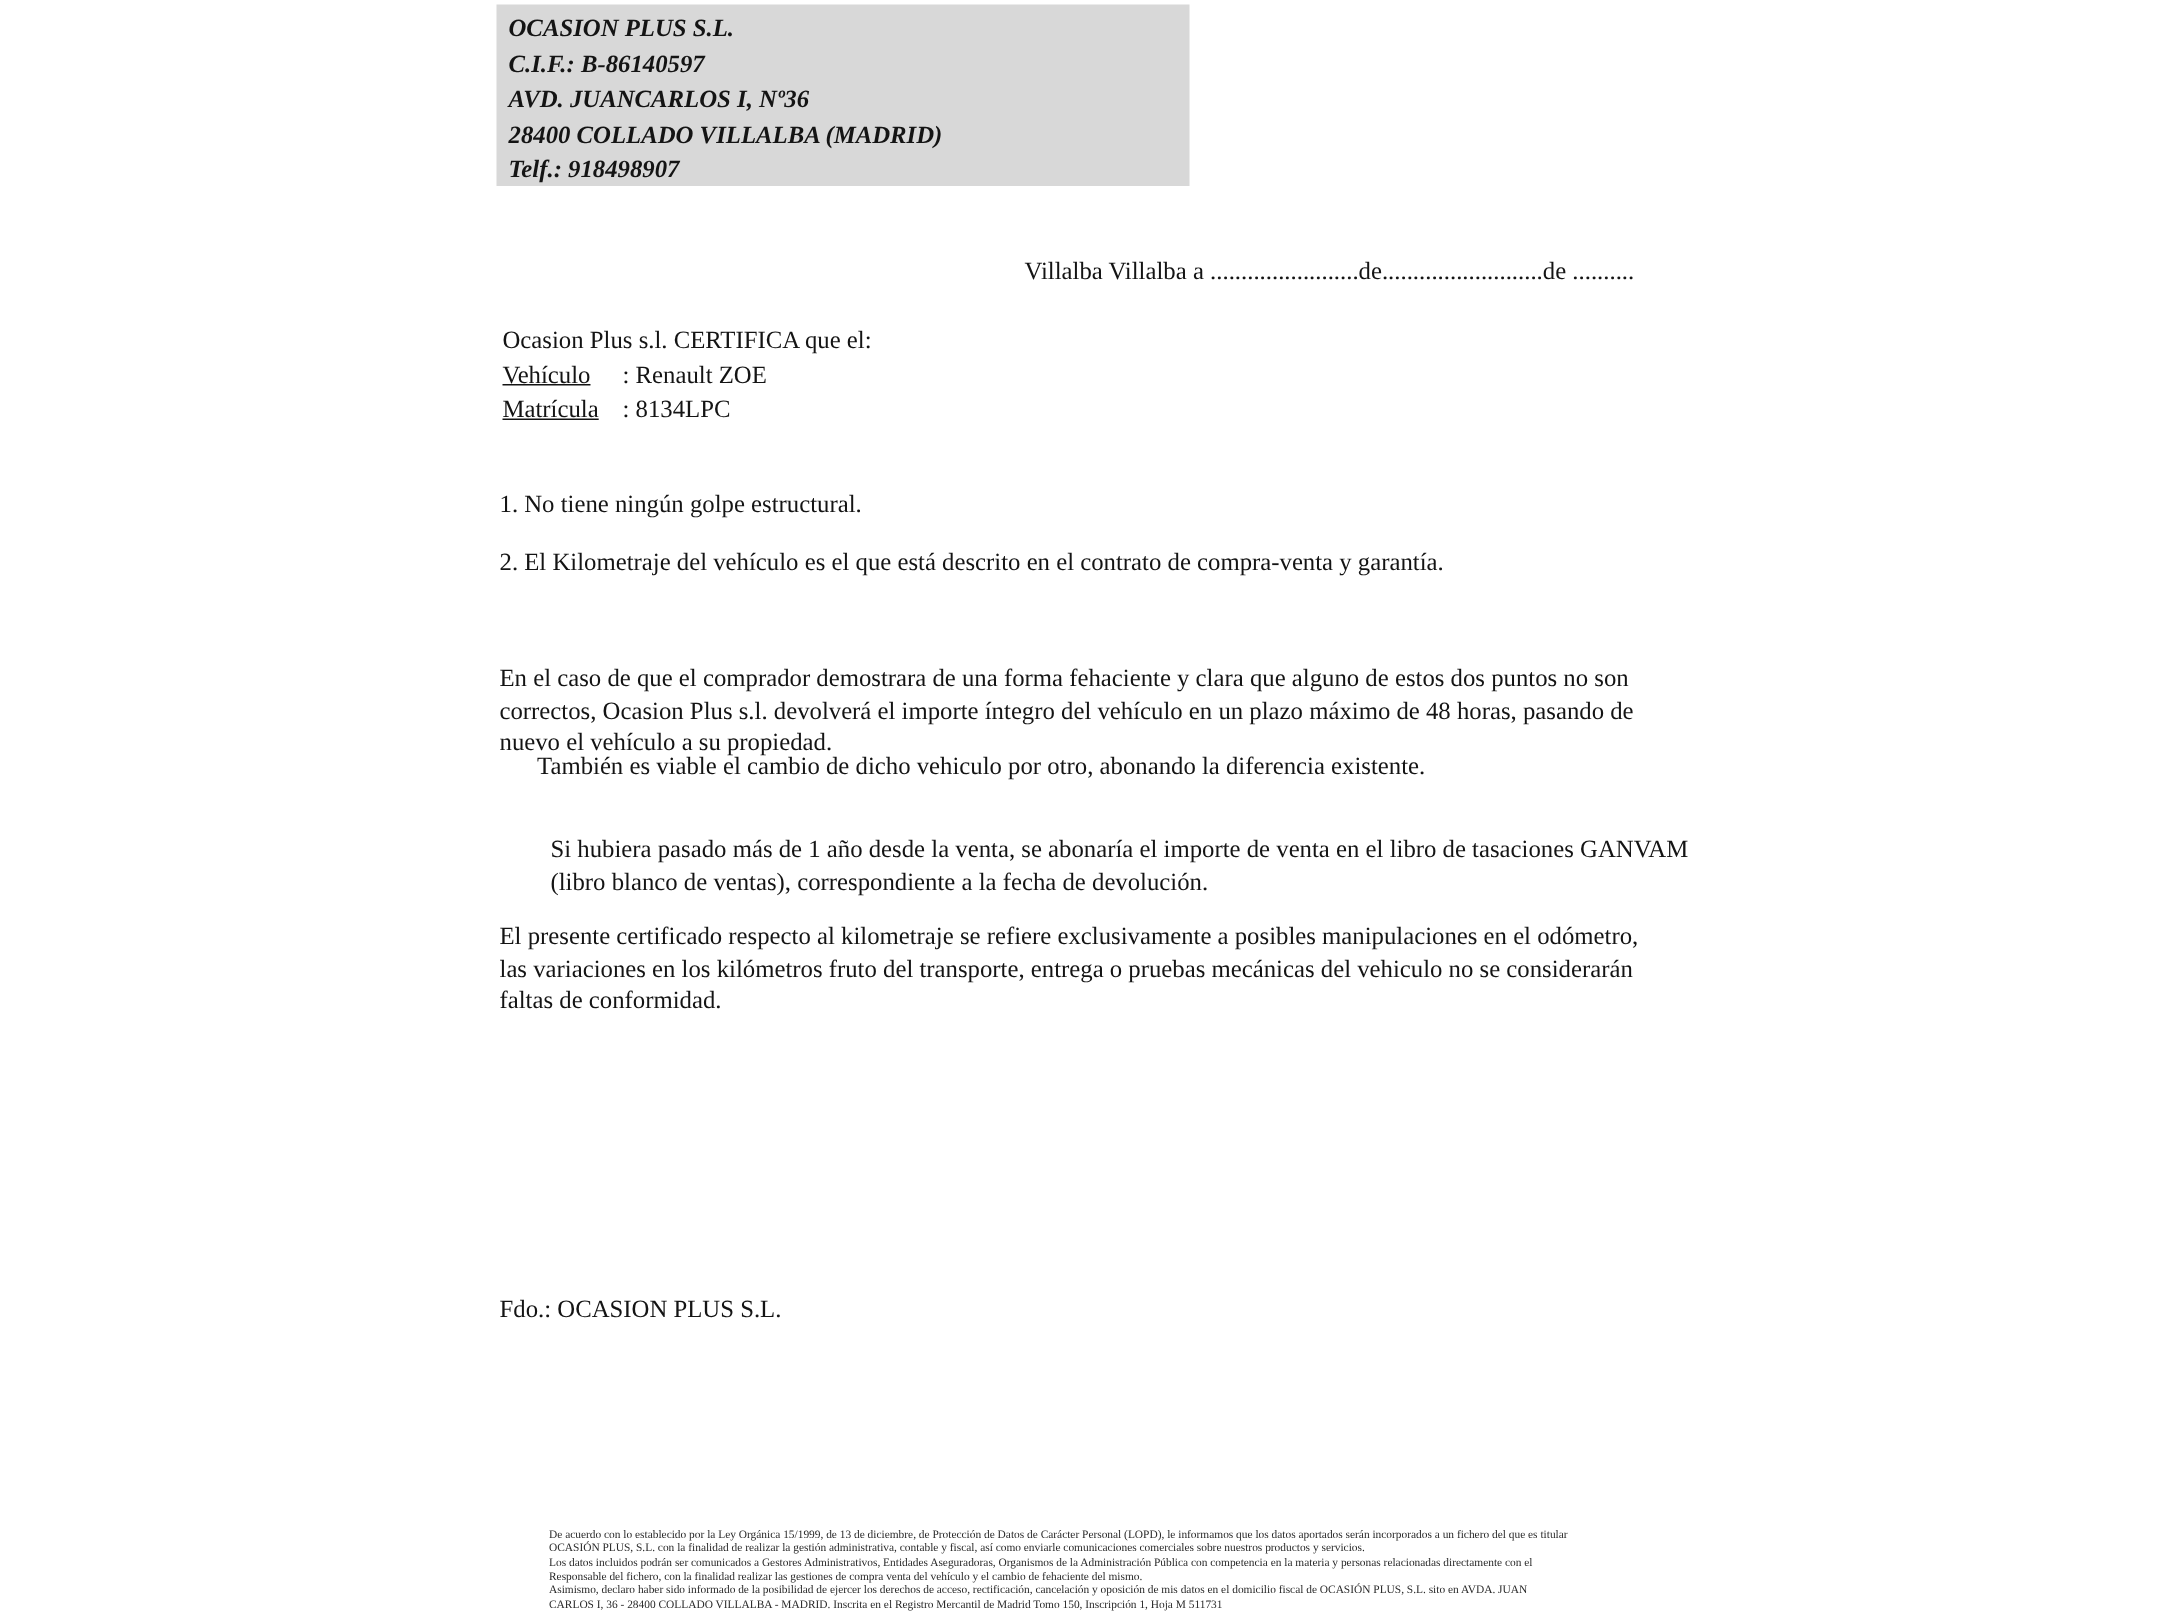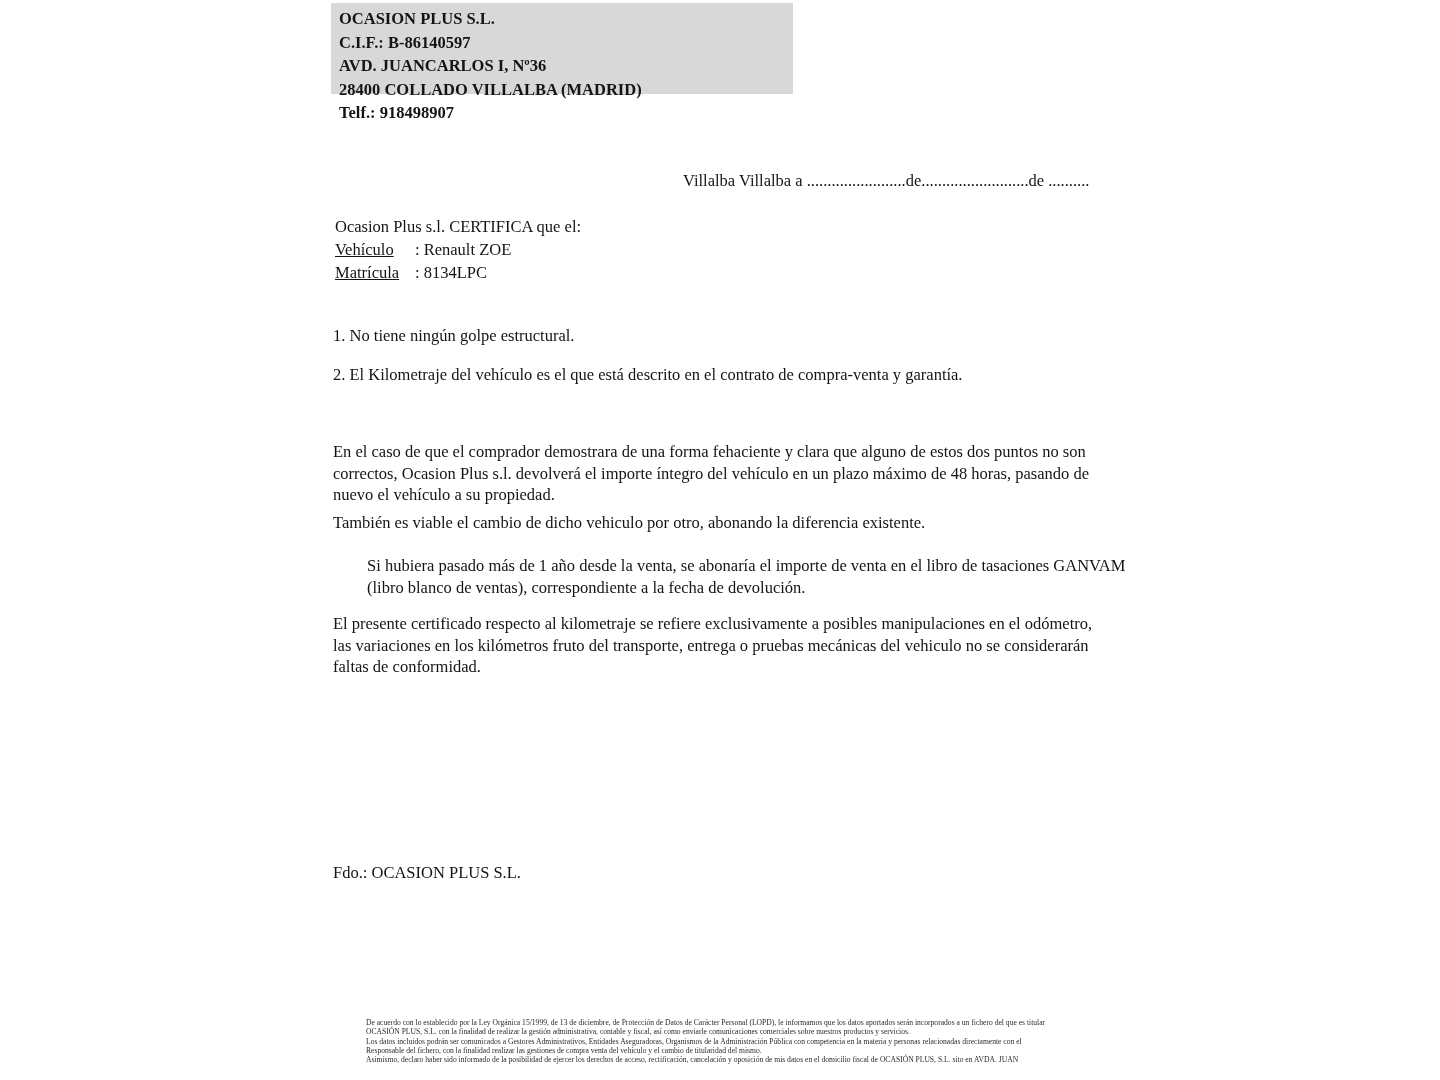--- a/index.html
+++ b/index.html
@@ -11,23 +11,24 @@
     background: #ffffff;
     font-family: "Liberation Serif", "DejaVu Serif", serif;
     color: #141414;
     overflow: hidden;
   }
   .header-box {
     position: absolute;
     left: 331px;
     top: 3px;
     width: 462px;
-    height: 91px;
+    height: 121px;
     background: #d8d8d8;
     padding: 4px 6px 1px 8px;
+    font-style: italic;
   }
   .header-box .hline {
     font-weight: bold;
     font-size: 16.5px;
     line-height: 23.6px;
     white-space: nowrap;
   }
   .date-line {
     position: absolute;
     left: 683px;
@@ -56,21 +57,21 @@
   .clause-1 { top: 326px; text-align: right; }
   .clause-2 { top: 365px; }
   .para {
     position: absolute;
     left: 333px;
     width: 772px;
     font-size: 16.5px;
     line-height: 21.6px;
   }
   .para-1 { top: 441px; }
-  .para-2 { top: 512px; }
+  .para-2 { top: 500px; margin-left: 25px; }
   .para-3 { top: 555px; margin-left: 34px; }
   .para-4 { top: 613px; }
   .signature {
     position: absolute;
     left: 333px;
     top: 863px;
     font-size: 16.5px;
     white-space: nowrap;
   }
   .legal {
@@ -112,17 +113,18 @@
   <div class="para para-2">También es viable el cambio de dicho vehiculo por otro, abonando la diferencia existente.</div>
   <div class="para para-3">Si hubiera pasado más de 1 año desde la venta, se abonaría el importe de venta en el libro de tasaciones GANVAM (libro blanco de ventas), correspondiente a la fecha de devolución.</div>
   <div class="para para-4">El presente certificado respecto al kilometraje se refiere exclusivamente a posibles manipulaciones en el odómetro, las variaciones en los kilómetros fruto del transporte, entrega o pruebas mecánicas del vehiculo no se considerarán faltas de conformidad.</div>
 
   <div class="signature">Fdo.: OCASION PLUS S.L.</div>
 
   <div class="legal">
     <div class="lline">De acuerdo con lo establecido por la Ley Orgánica 15/1999, de 13 de diciembre, de Protección de Datos de Carácter Personal (LOPD), le informamos que los datos aportados serán incorporados a un fichero del que es titular</div>
     <div class="lline">OCASIÓN PLUS, S.L. con la finalidad de realizar la gestión administrativa, contable y fiscal, así como enviarle comunicaciones comerciales sobre nuestros productos y servicios.</div>
     <div class="lline">Los datos incluidos podrán ser comunicados a Gestores Administrativos, Entidades Aseguradoras, Organismos de la Administración Pública con competencia en la materia y personas relacionadas directamente con el</div>
-    <div class="lline">Responsable del fichero, con la finalidad realizar las gestiones de compra venta del vehículo y el cambio de titularidad del mismo.</div>
+    <div class="lline">Responsable del fichero, con la finalidad realizar las gestiones de compra venta del vehículo y el cambio de fehaciente del mismo.</div>
     <div class="lline">Asimismo, declaro haber sido informado de la posibilidad de ejercer los derechos de acceso, rectificación, cancelación y oposición de mis datos en el domicilio fiscal de OCASIÓN PLUS, S.L. sito en AVDA. JUAN</div>
+    <div class="lline">CARLOS I, 36 - 28400 COLLADO VILLALBA - MADRID. Inscrita en el Registro Mercantil de Madrid Tomo 150, Inscripción 1, Hoja M 511731</div>
   </div>
 
 </div>
 
 </body></html>

